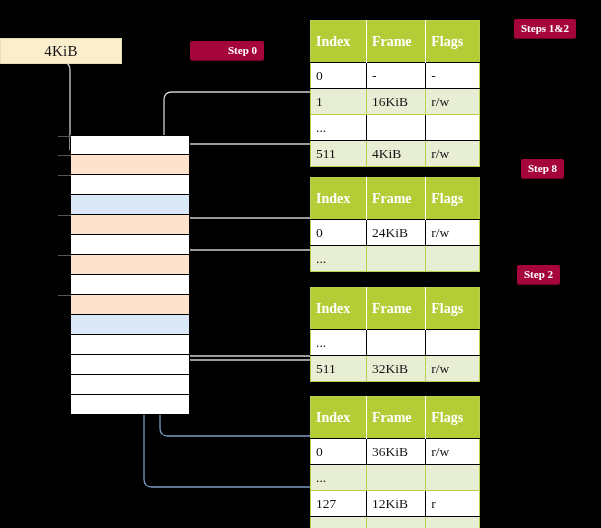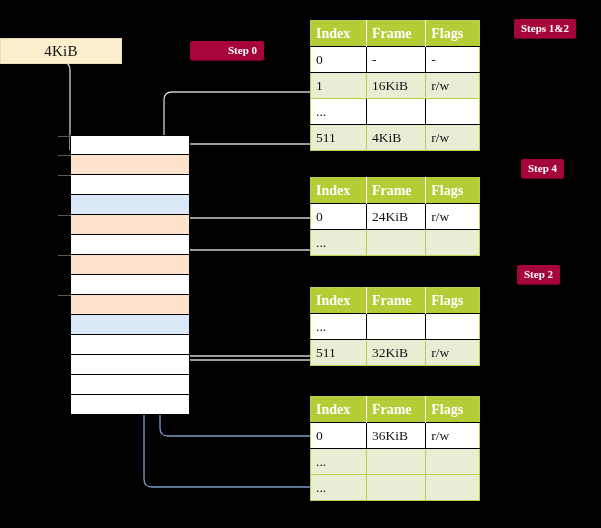--- a/index.html
+++ b/index.html
@@ -27,21 +27,21 @@
   .memrow.orange{background:#fde3cc;}
   .memrow.blue{background:#dbe8f7;}
   .tick{position:absolute;left:-13px;width:13px;height:0;
         border-top:1.5px solid #555;}
 
   
   .ptable{position:absolute;border-collapse:collapse;
           border:1px solid #b9cf4e;background:#fff;
           font-size:13.5px;color:#111;}
   .ptable th{background:#b4cd36;color:#ffffff;font-weight:bold;
-             text-align:left;padding:2px 5px;height:21px;
+             text-align:left;padding:10px 5px;height:21px;
              border-right:1px solid #fff;font-size:14px;}
   .ptable th:last-child{border-right:none;}
   .ptable td{padding:1px 5px;height:23px;border:1px solid #000;
              border-left:none;border-right:1px solid #000;
              vertical-align:middle;}
   .ptable td:last-child{border-right:none;}
   .ptable tr.alt td{background:#e8eed4;border-color:#b9cf4e;}
   .ptable tr.alt td{border-top:1px solid #b9cf4e;border-bottom:1px solid #b9cf4e;}
   .ptable td.hl{background:#fbf7a8;}
   .ptable .cw-idx{width:57px;}
@@ -95,21 +95,21 @@
       <path d="M480,487 L152,487 Q144,487 144,479 L144,215" marker-end="url(#ab-up)"></path>
     </g>
   </svg>
 
   <div class="srcbox">
     <span>4KiB</span>
   </div>
 
   <div class="pill" style="left:190px;top:41px;padding-left:38px;">Step 0</div>
   <div class="pill" style="left:514px;top:19px;">Steps 1&amp;2</div>
-  <div class="pill" style="left:521px;top:159px;">Step 4</div>
+  <div class="pill" style="left:521px;top:159px;">Step 8</div>
   <div class="pill" style="left:517px;top:265px;">Step 2</div>
 
   <div class="memcol" id="memcol">
       <div class="memrow" style="position: relative;">
         <span class="tick" style="top: 0px;"></span>
       </div>
       <div class="memrow orange" style="position: relative;">
         <span class="tick" style="top: 0px;"></span>
       </div>
       <div class="memrow" style="position: relative;">
@@ -219,20 +219,25 @@
         <tr>
           <td class="cw-idx">0</td>
           <td class="cw-frm">36KiB</td>
           <td class="cw-flg">r/w</td>
         </tr>
         <tr class="alt">
           <td class="cw-idx">...</td>
           <td class="cw-frm"></td>
           <td class="cw-flg"></td>
         </tr>
+        <tr>
+          <td class="cw-idx">127</td>
+          <td class="cw-frm">12KiB</td>
+          <td class="cw-flg">r</td>
+        </tr>
         <tr class="alt">
           <td class="cw-idx">...</td>
           <td class="cw-frm"></td>
           <td class="cw-flg"></td>
         </tr>
       </tbody>
     </table>
 
 </div>
 

